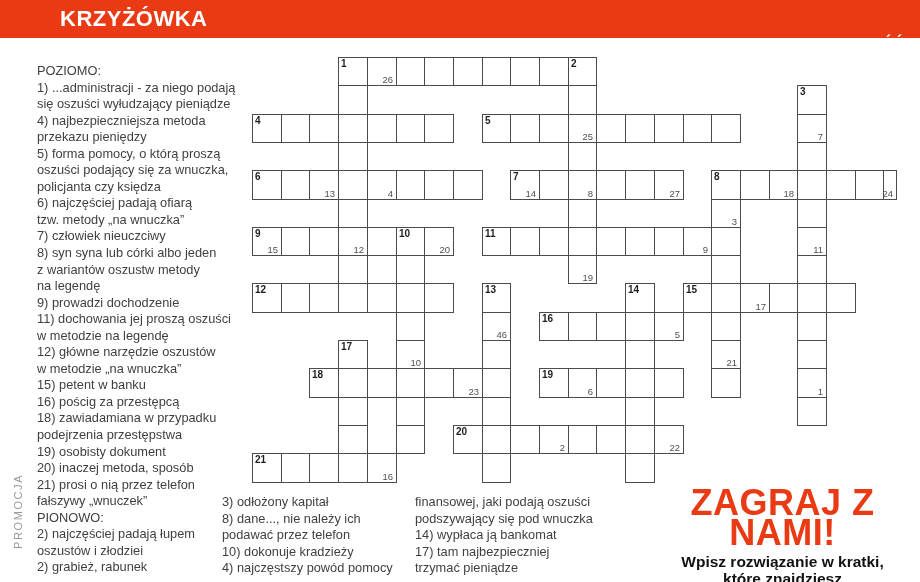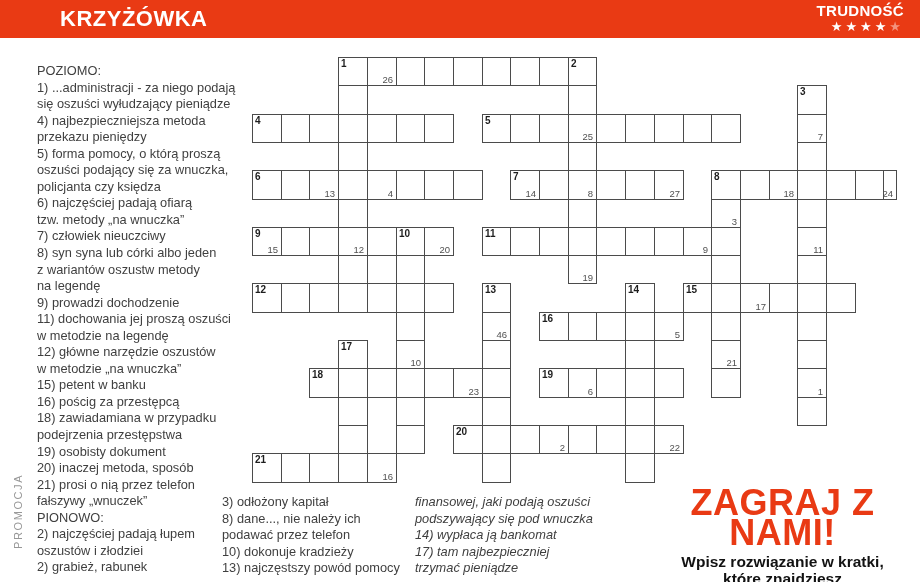--- a/index.html
+++ b/index.html
@@ -3,28 +3,28 @@
 <meta charset="utf-8">
 <style>
   :root{ --red:#e93a14; --ink:#3f3f3f; --line:#4b4b4b; }
   html,body{margin:0;padding:0;background:#fff;}
   #page{position:relative;width:920px;height:582px;background:#fff;overflow:hidden;
         font-family:"Liberation Sans",sans-serif;}
   
   #topbar{position:absolute;left:0;top:0;width:920px;height:38px;background:var(--red);}
   #title{position:absolute;left:40px;top:6px;color:#ffffff;font-size:22px;font-weight:bold;letter-spacing:.5px;margin-left:20px;}
   #diff{position:absolute;right:16px;top:3px;text-align:right;color:#fff;}
-  #diff-label{font-size:15px;font-weight:bold;letter-spacing:.3px;line-height:16px;}
+  #diff-label{font-size:15px;font-weight:bold;letter-spacing:.3px;line-height:16px;margin-top:32px;}
   #stars{font-size:13px;letter-spacing:3px;line-height:15px;}
   .star{color:#fff;} .star.dim{color:rgba(255,255,255,.45);}
   
   .clue-col{position:absolute;color:var(--ink);font-size:12.8px;line-height:16.55px;white-space:nowrap;}
   #clues-left{left:37px;top:63px;}
   #clues-mid{left:222px;top:494px;}
-  #clues-right{left:415px;top:494px;font-style:italic;}
+  #clues-right{left:415px;top:494px;}
   .clue-line{height:16.55px;}
   
   #cta{position:absolute;left:645px;top:488px;width:275px;text-align:center;}
   #cta-headline{color:var(--red);font-size:36px;font-weight:bold;letter-spacing:.5px;line-height:30px;}
   #cta-sub{margin-top:4px;color:#121212;font-size:15.5px;font-weight:bold;line-height:20.5px;}
   
   #promo-vert{position:absolute;left:12px;top:549px;transform:rotate(-90deg);transform-origin:left top;
               color:#979797;font-size:11px;letter-spacing:1.6px;}
   
   #grid{position:absolute;left:252px;top:57px;}
@@ -78,21 +78,21 @@
       <div class="clue-line">PIONOWO:</div>
       <div class="clue-line">2) najczęściej padają łupem</div>
       <div class="clue-line">oszustów i złodziei</div>
       <div class="clue-line">2) grabież, rabunek</div>
     </div>
   <div id="clues-mid" class="clue-col">
       <div class="clue-line">3) odłożony kapitał</div>
       <div class="clue-line">8) dane..., nie należy ich</div>
       <div class="clue-line">podawać przez telefon</div>
       <div class="clue-line">10) dokonuje kradzieży</div>
-      <div class="clue-line">13) najczęstszy powód pomocy</div>
+      <div class="clue-line">4) najczęstszy powód pomocy</div>
     </div>
   <div id="clues-right" class="clue-col">
       <div class="clue-line">finansowej, jaki podają oszuści</div>
       <div class="clue-line">podszywający się pod wnuczka</div>
       <div class="clue-line">14) wypłaca ją bankomat</div>
       <div class="clue-line">17) tam najbezpieczniej</div>
       <div class="clue-line">trzymać pieniądze</div>
     </div>
 
   <div id="cta">

